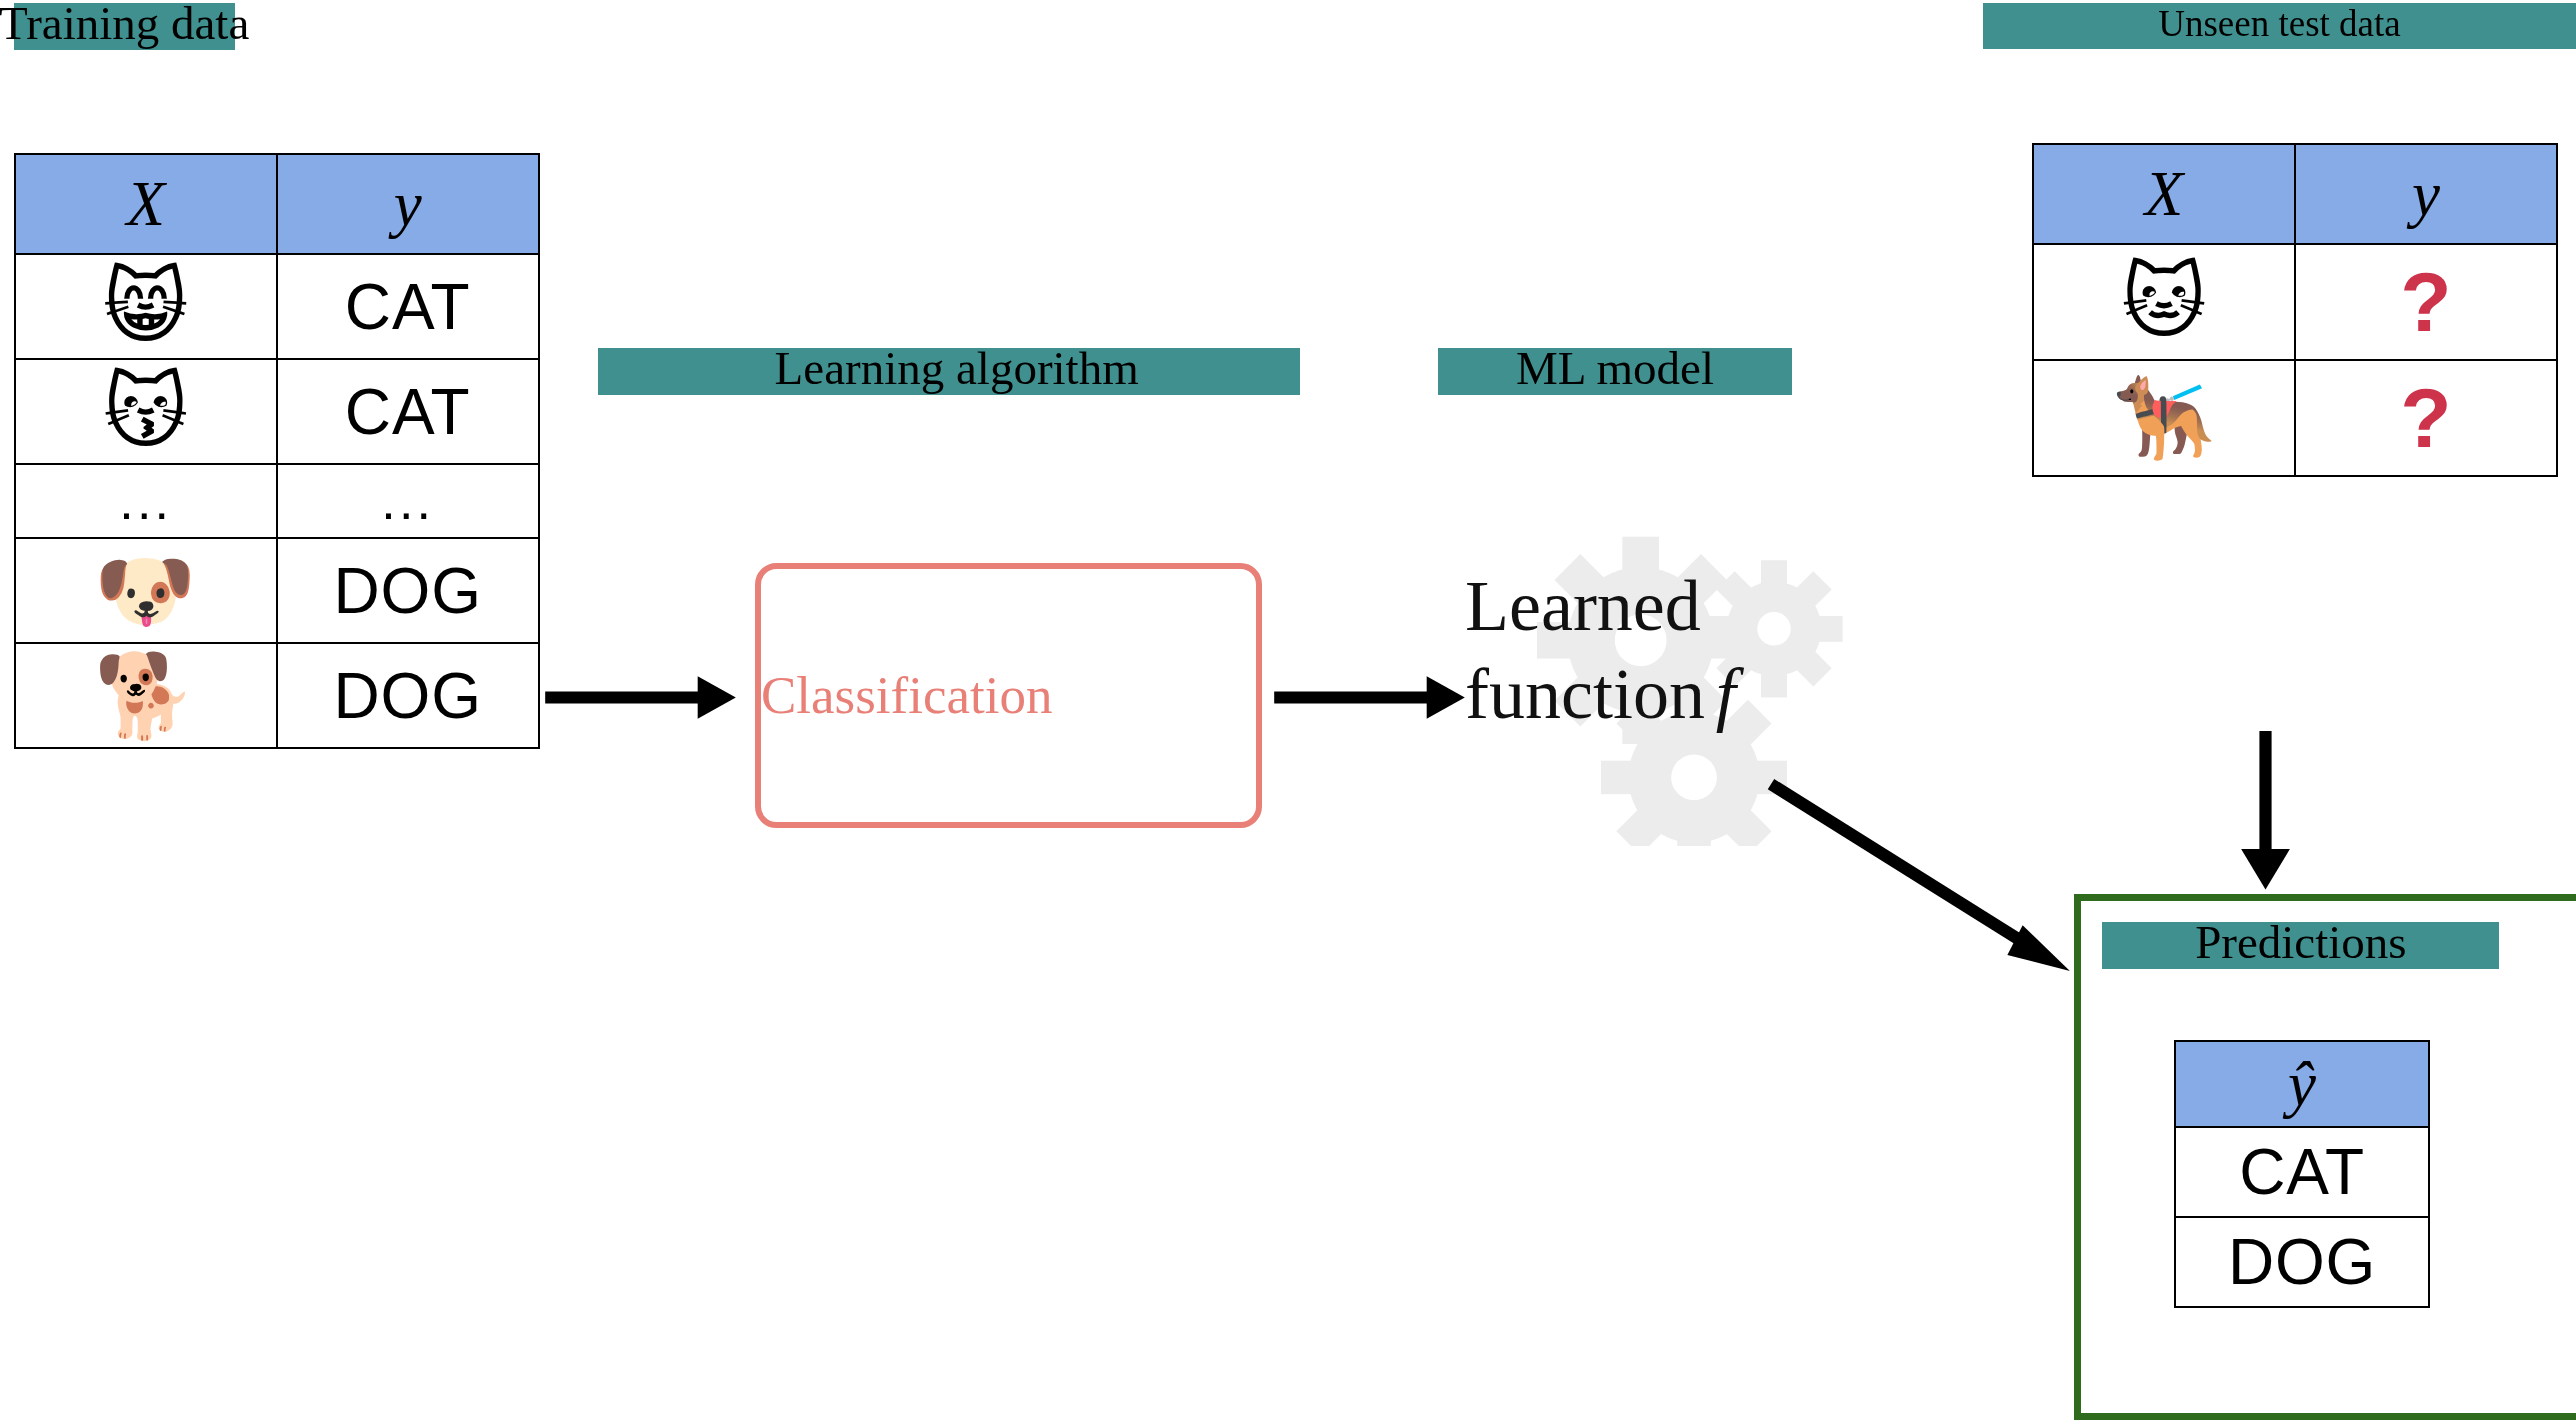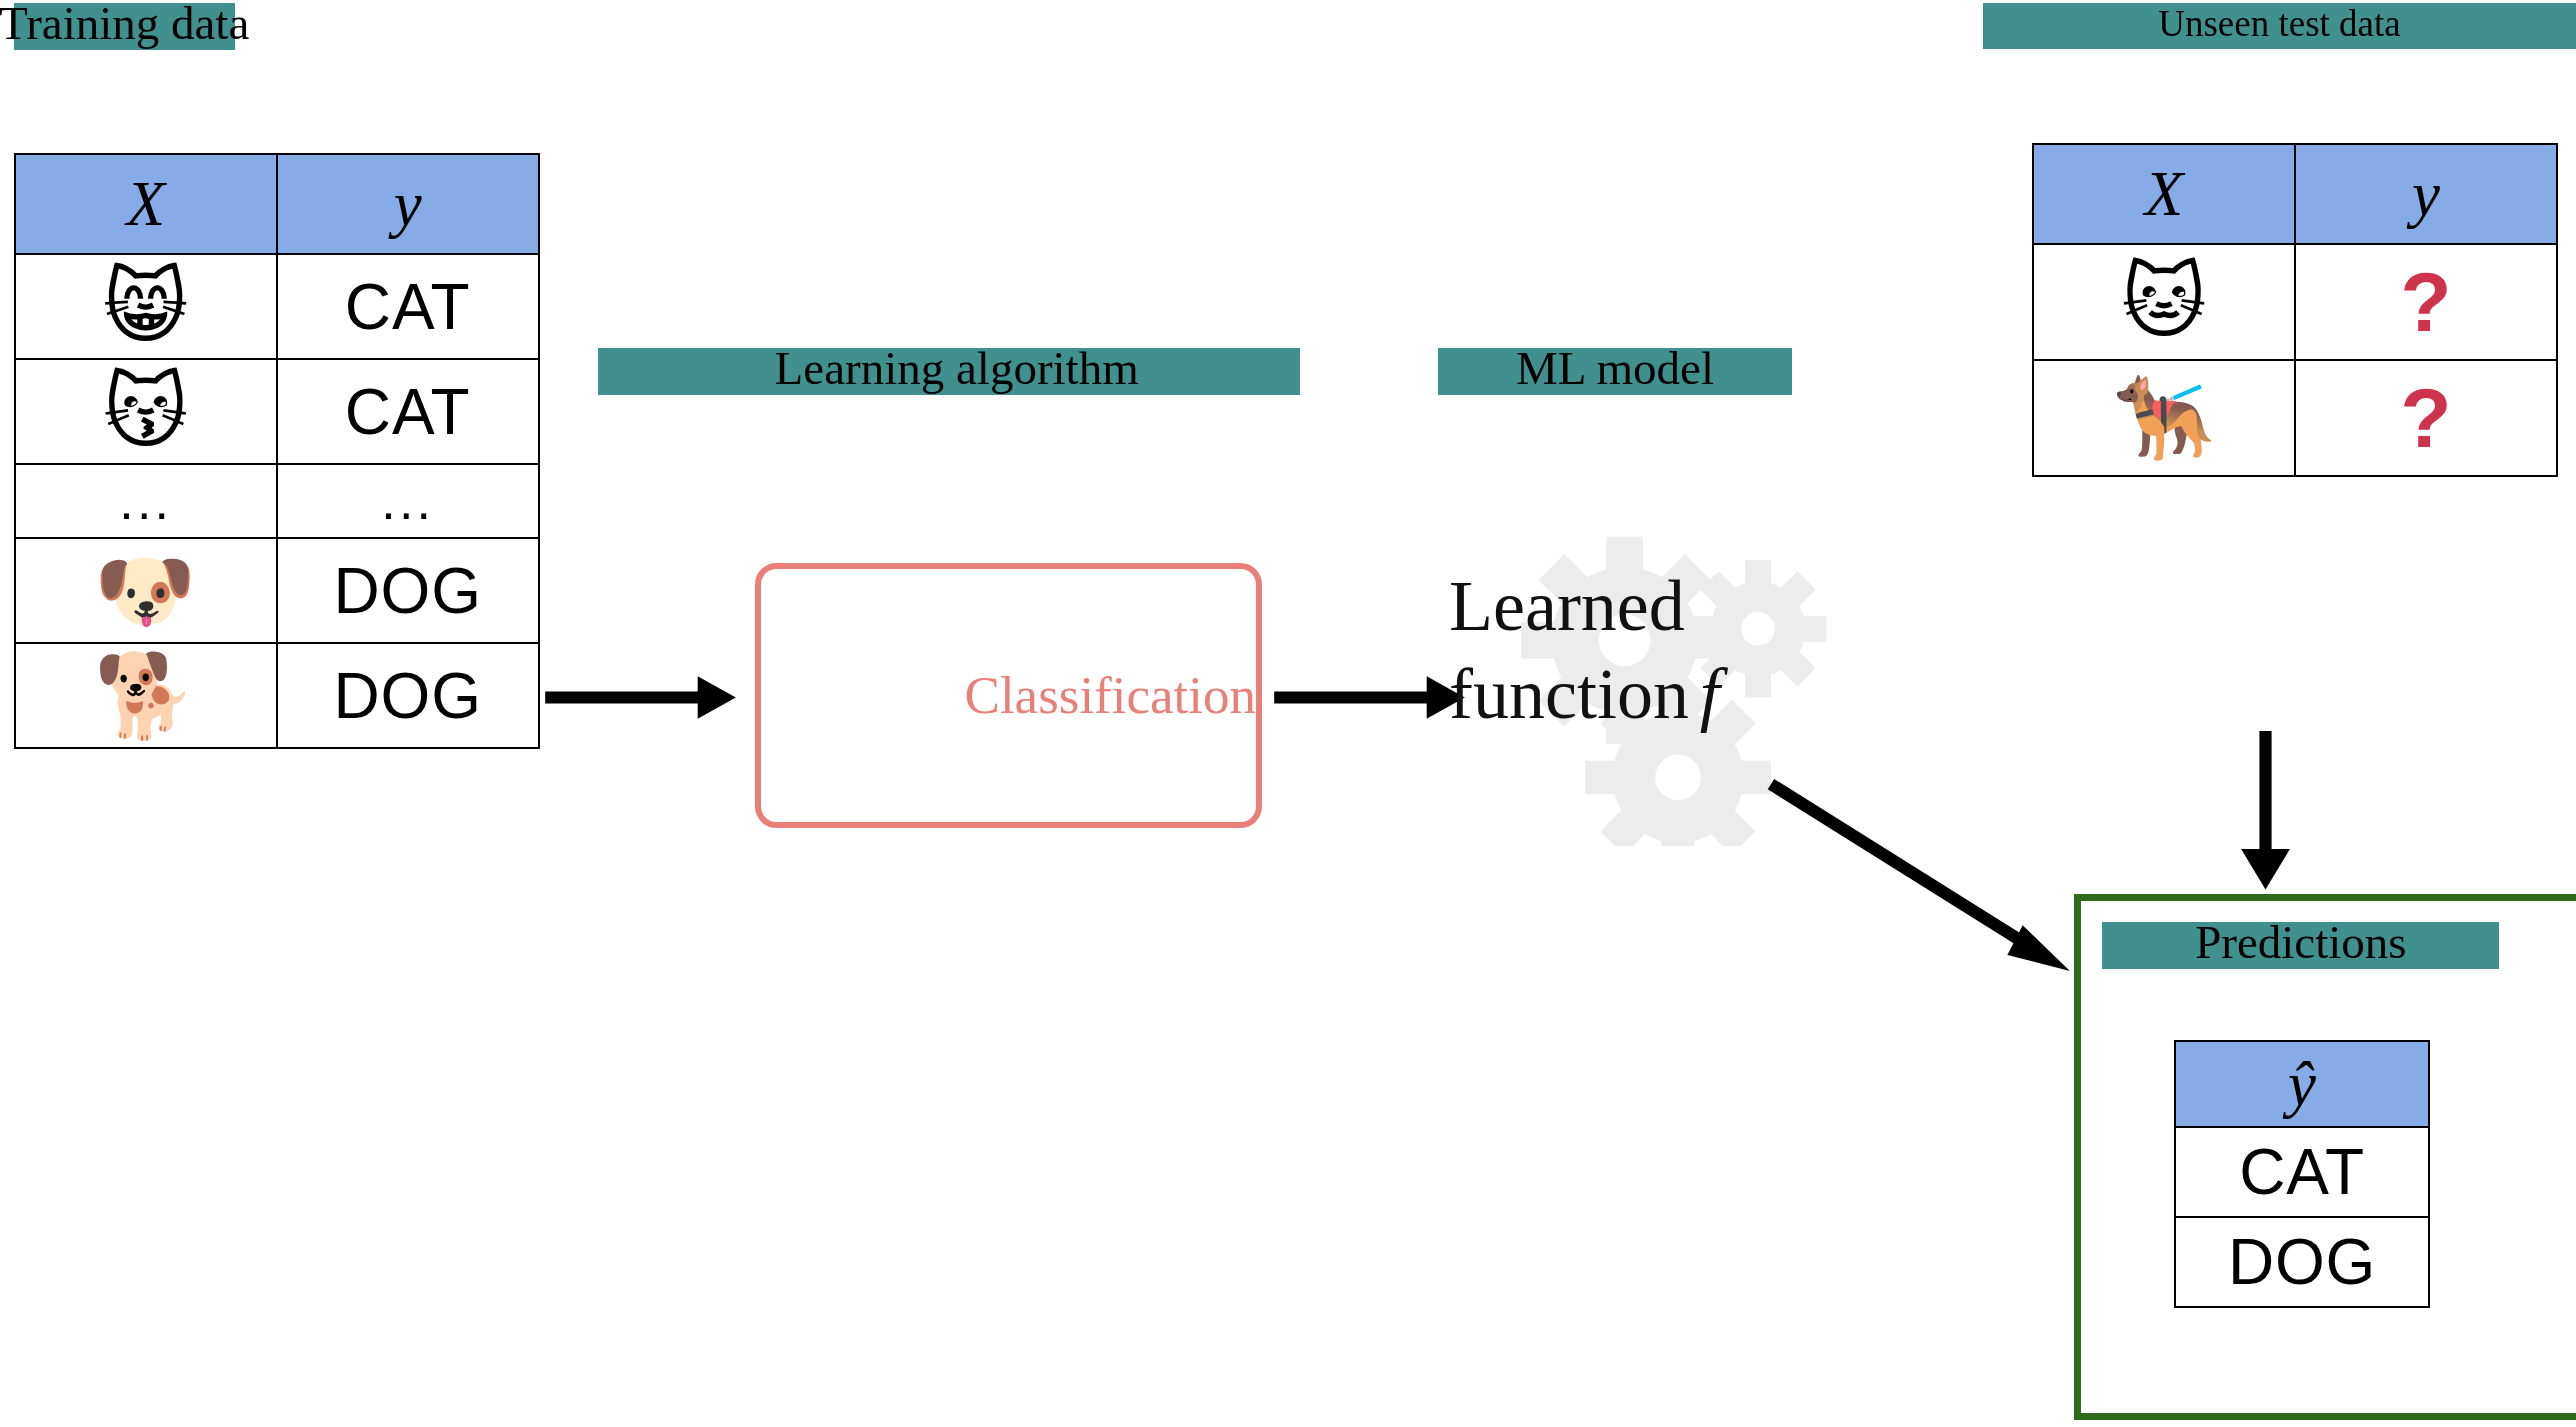--- a/index.html
+++ b/index.html
@@ -77,34 +77,35 @@
   }
 
   
   .algo-box {
     position: absolute;
     border: 6.9px solid #E98078;
     border-radius: 21.4px;
     background: #ffffff;
     display: flex;
     align-items: center;
-    justify-content: flex-end;
+    justify-content: flex-start;
     box-sizing: border-box;
   }
   .algo-box .algo-text {
     color: #E98078;
     font-family: "Liberation Serif", serif;
     font-size: 53px;
     line-height: 1.18;
     text-align: center;
   }
 
   
   .fn-wrap {
     position: absolute;
+    margin-left: 16px;
   }
   .fn-gears {
     position: absolute;
     top: 0; left: 0;
     pointer-events: none;
   }
   .fn-text {
     position: relative;
     font-family: "Liberation Serif", serif;
     font-size: 72px;

